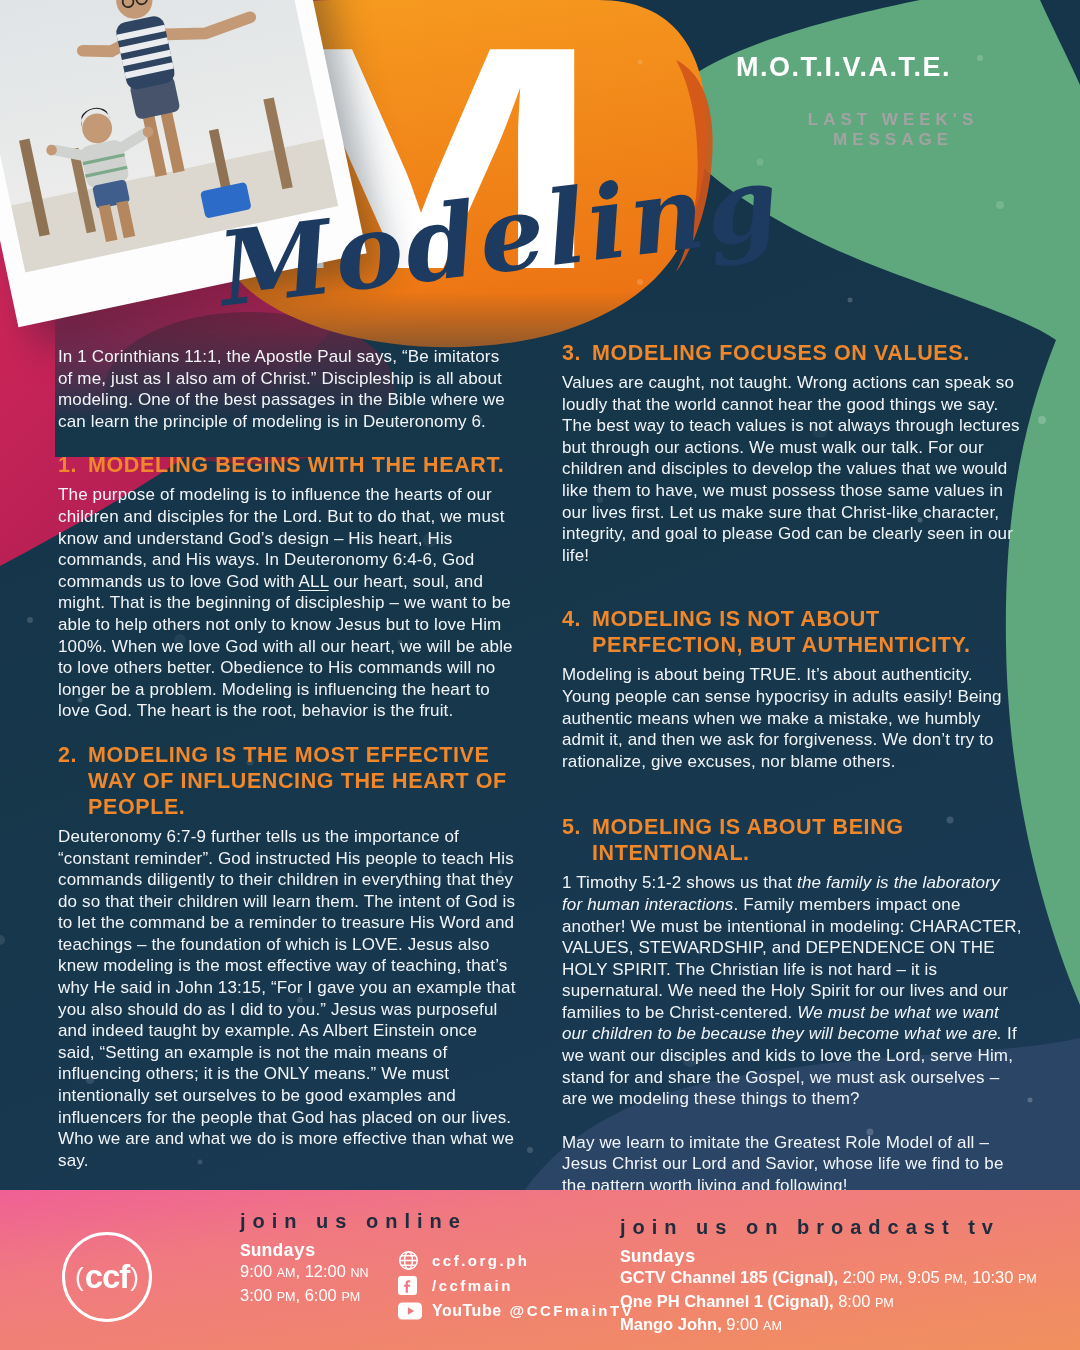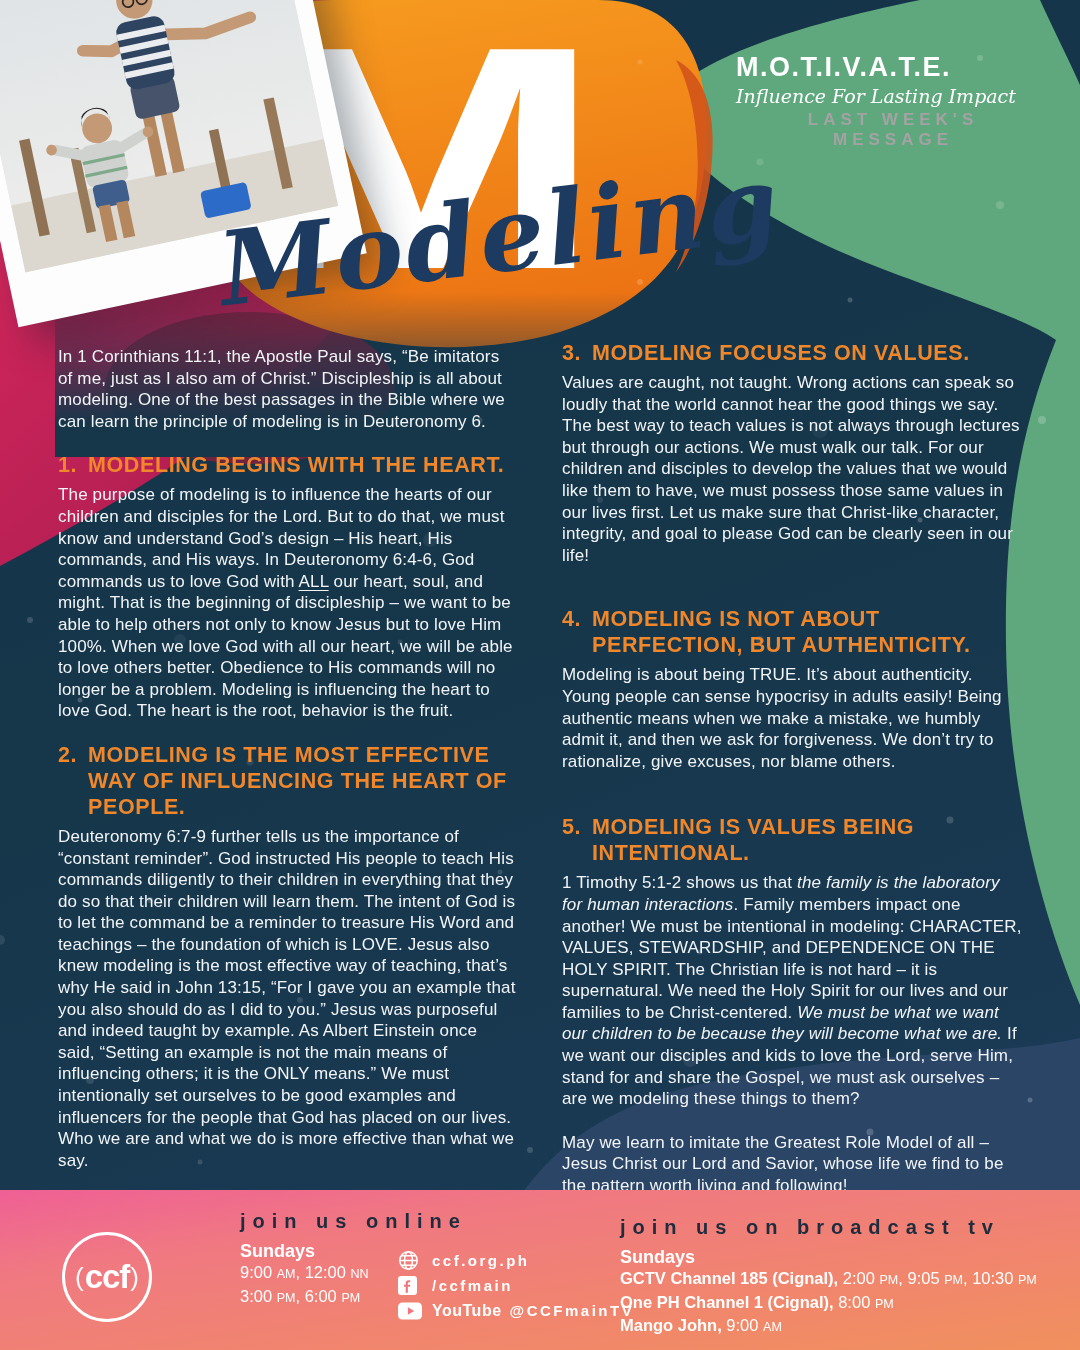--- a/index.html
+++ b/index.html
@@ -49,21 +49,21 @@
   .rsc{font-size:.76em}
 
   
   #footer{position:absolute;left:0;top:1190px;width:1080px;height:160px;z-index:7;
           background:linear-gradient(172deg,#ef6095 0%,#f07981 28%,#f1905d 100%);}
   #ccf-logo{position:absolute;left:62px;top:42px;width:84px;height:84px;border:3px solid #fff;
             border-radius:50%;color:#fff;display:flex;align-items:center;justify-content:center;}
   #ccf-logo .paren{font-size:26px;font-weight:400;opacity:.95}
   #ccf-logo .ccf{font-size:33px;font-weight:800;letter-spacing:-1px;padding:0 1px;}
   .f-head{color:#1e2c3d;font-size:20px;font-weight:700;letter-spacing:7px;}
-  .f-day{color:#fff;font-size:18px;font-weight:700;margin-top:8px;}
+  .f-day{color:#fff;font-size:18px;font-weight:700;margin-top:8px;font-family:Liberation Mono, monospace;}
   .f-line{color:#fff;font-size:16.5px;line-height:21.5px;}
   #online-block{position:absolute;left:240px;top:20px;}
   #links-block{position:absolute;left:398px;top:58px;}
   .link-row{display:flex;align-items:center;height:25px;color:#fff;}
   .link-row .ic{width:24px;height:20px;margin-right:10px;display:flex;align-items:center;}
   .link-label{font-size:15px;font-weight:600;letter-spacing:2.5px;color:#fff;}
   .yt-word{font-size:16px;font-weight:800;letter-spacing:.5px;margin-right:8px;
            font-family:"Liberation Sans",sans-serif;}
   #broadcast-block{position:absolute;left:620px;top:26px;}
 </style>
@@ -207,21 +207,20 @@
           <path d="M80,150 a14,14 0 0 1 28,-1 l-2,-9 a14,11 0 0 0 -24,0 Z" fill="#241f1c"></path>
         </g>
       </svg>
     </div>
   </div>
 
   <div id="title-script">Modeling</div>
 
   <div id="brand">
     <div class="name">M.O.T.I.V.A.T.E.</div>
-    <div class="tagline">Influence For Lasting Impact</div>
   </div>
   <div id="kicker">LAST WEEK'S MESSAGE</div>
 
   <div id="col-left" class="col">
     <p class="body-p" style="margin-top:6px"><span>In 1 Corinthians 11:1, the Apostle Paul says, “Be imitators of me, just as I also am of Christ.”  Discipleship is all about modeling. One of the best passages in the Bible where we can learn the principle of modeling is in Deuteronomy 6.</span></p>
 
     <div class="heading">
       <span class="num">1.</span>
       <span class="htext">MODELING BEGINS WITH THE HEART.</span>
     </div>
@@ -242,21 +241,21 @@
     <p class="body-p"><span>Values are caught, not taught. Wrong actions can speak so loudly that the world cannot hear the good things we say. The best way to teach values is not always through lectures but through our actions. We must walk our talk. For our children and disciples to develop the values that we would like them to have, we must possess those same values in our lives first. Let us make sure that Christ-like character, integrity, and goal to please God can be clearly seen in our life!</span></p>
 
     <div class="heading mt-lg">
       <span class="num">4.</span>
       <span class="htext">MODELING IS NOT ABOUT PERFECTION, BUT AUTHENTICITY.</span>
     </div>
     <p class="body-p"><span>Modeling is about being TRUE. It’s about authenticity. Young people can sense hypocrisy in adults easily! Being authentic means when we make a mistake, we humbly admit it, and then we ask for forgiveness. We don’t try to rationalize, give excuses, nor blame others.</span></p>
 
     <div class="heading mt-xl">
       <span class="num">5.</span>
-      <span class="htext">MODELING IS VALUES BEING INTENTIONAL.</span>
+      <span class="htext">MODELING IS ABOUT BEING INTENTIONAL.</span>
     </div>
     <p class="body-p"><span>1 Timothy 5:1-2 shows us that </span><span class="ri">the family is the laboratory for human interactions</span><span>. Family members impact one another! We must be intentional in modeling: CHARACTER, VALUES, STEWARDSHIP, and DEPENDENCE ON THE HOLY SPIRIT.  The Christian life is not hard – it is supernatural. We need the Holy Spirit for our lives and our families to be Christ-centered. </span><span class="ri">We must be what we want our children to be because they will become what we are.</span><span> If we want our disciples and kids to love the Lord, serve Him, stand for and share the Gospel, we must ask ourselves – are we modeling these things to them?</span></p>
 
     <p class="body-p mt-close"><span>May we learn to imitate the Greatest Role Model of all – Jesus Christ our Lord and Savior, whose life we find to be the pattern worth living and following!</span></p>
   </div>
 
   <div id="footer">
 
     <div id="ccf-logo">
       <span class="paren">(</span>

